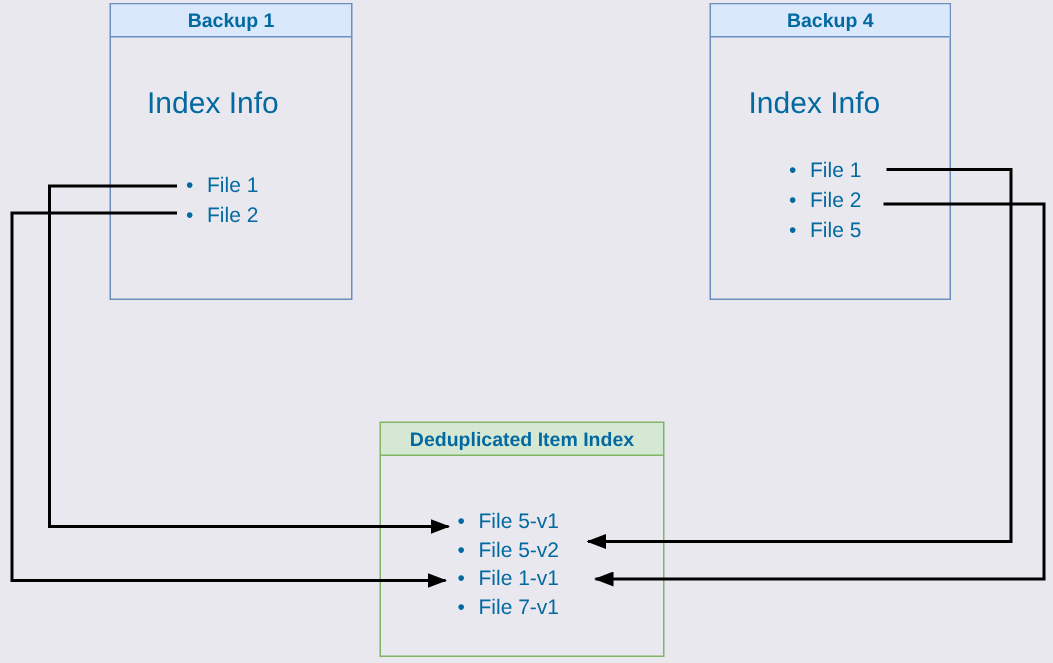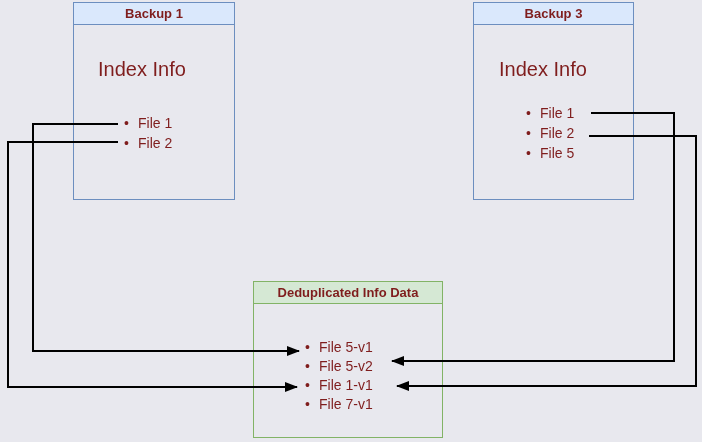--- a/index.html
+++ b/index.html
@@ -2,21 +2,21 @@
 <html><head>
 <meta charset="utf-8">
 <style>
   html, body { margin: 0; padding: 0; }
   .canvas {
     position: relative;
     width: 702px;
     height: 442px;
     background: #e8e8ee;
     font-family: "Liberation Sans", sans-serif;
-    color: #7f1d1d;
+    color: #0369a1;
     overflow: hidden;
   }
   .box {
     position: absolute;
     box-sizing: border-box;
     border: 1.5px solid;
     background: transparent;
   }
   .box.blue  { border-color: #6c8ebf; }
   .box.green { border-color: #82b366; }
@@ -82,31 +82,31 @@
   <div class="box blue" id="backup1-box">
     <div class="box-header">Backup 1</div>
     <div class="subtitle">Index Info</div>
     <ul class="items">
       <li>File 1</li>
       <li>File 2</li>
     </ul>
   </div>
 
   <div class="box blue" id="backup2-box">
-    <div class="box-header">Backup 3</div>
+    <div class="box-header">Backup 4</div>
     <div class="subtitle">Index Info</div>
     <ul class="items">
       <li>File 1</li>
       <li>File 2</li>
       <li>File 5</li>
     </ul>
   </div>
 
   <div class="box green" id="dedup-box">
-    <div class="box-header">Deduplicated Info Data</div>
+    <div class="box-header">Deduplicated Item Index</div>
     <ul class="items">
       <li>File 5-v1</li>
       <li>File 5-v2</li>
       <li>File 1-v1</li>
       <li>File 7-v1</li>
     </ul>
   </div>
 
   <svg class="connectors" viewBox="0 0 702 442">
     <defs>

